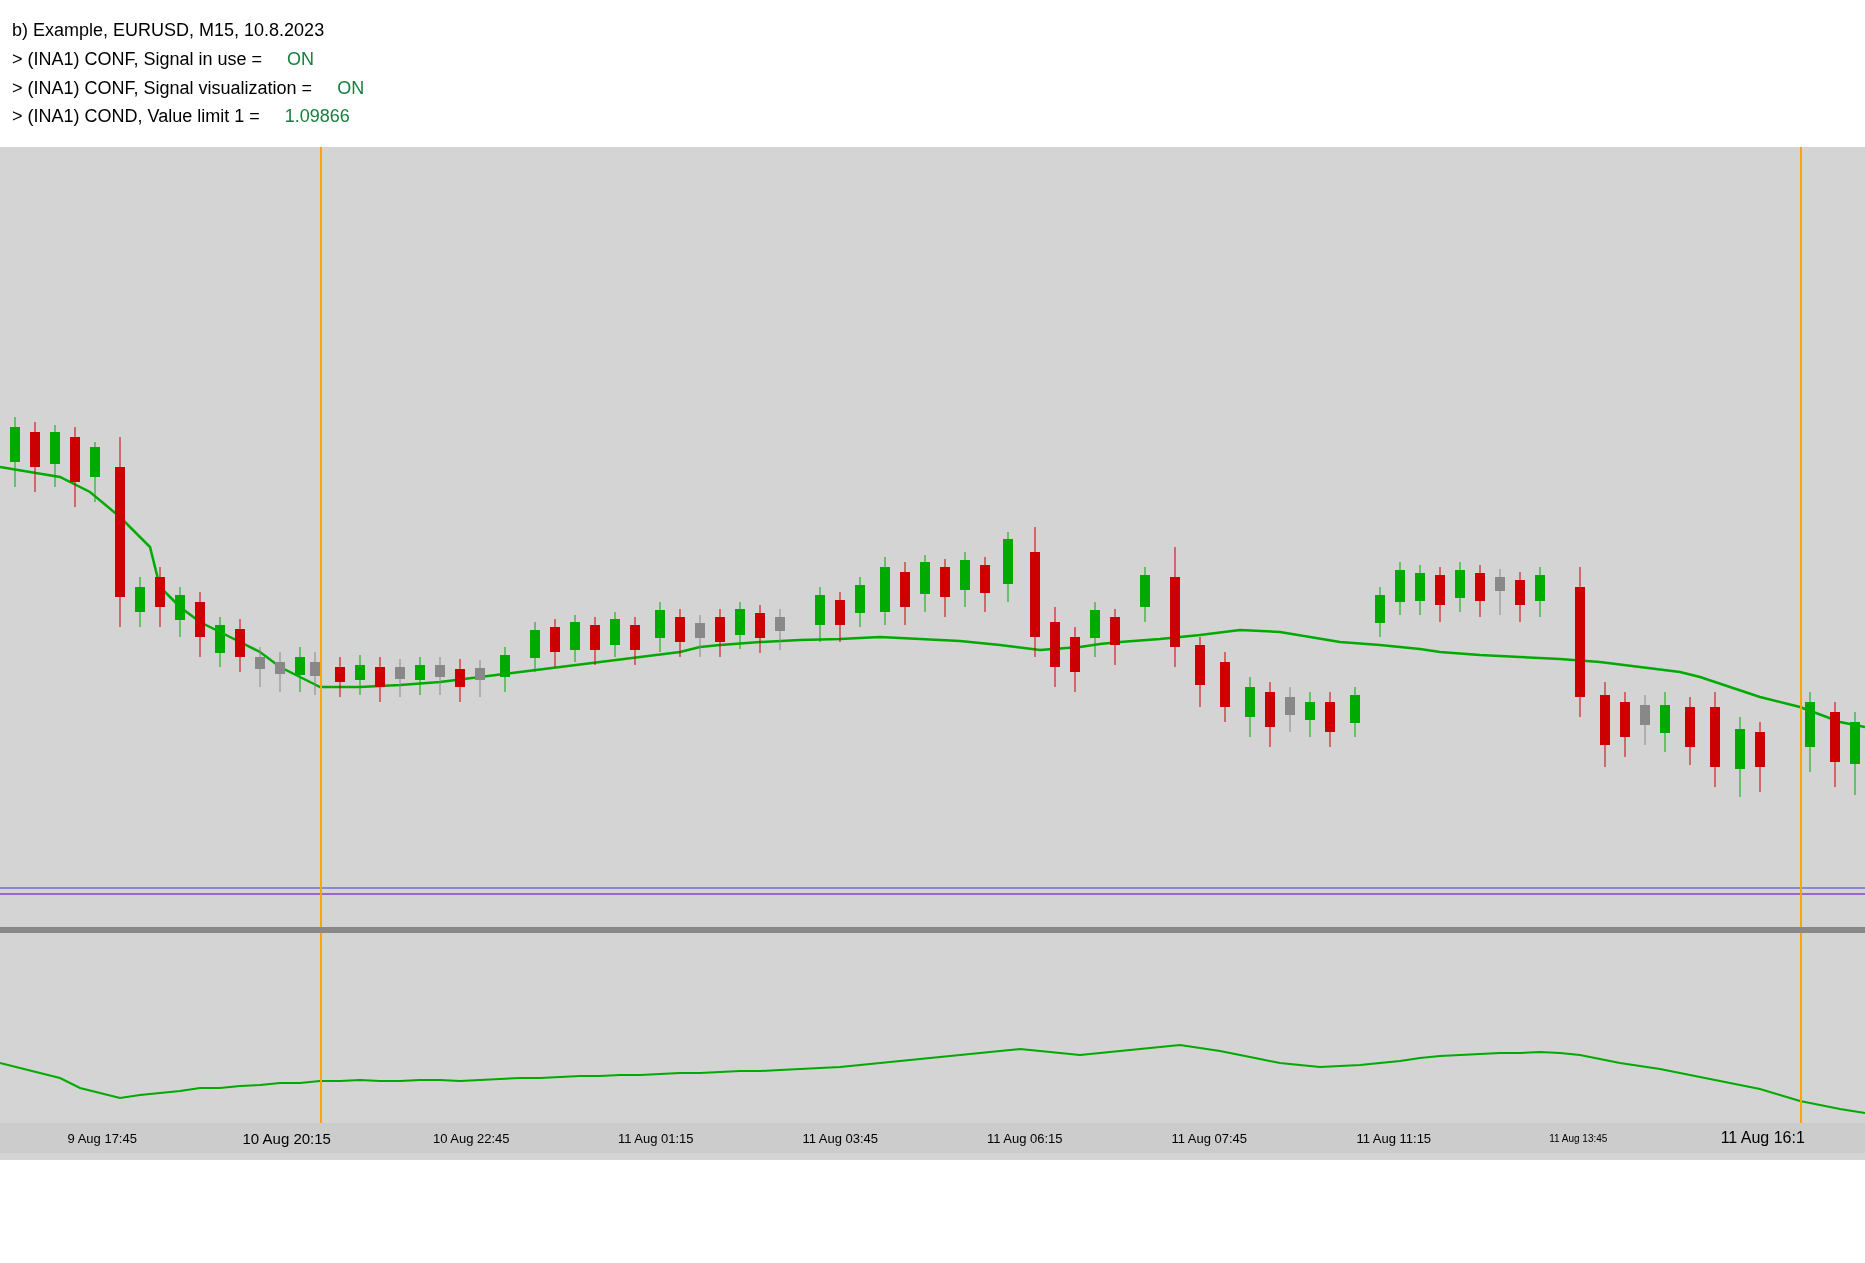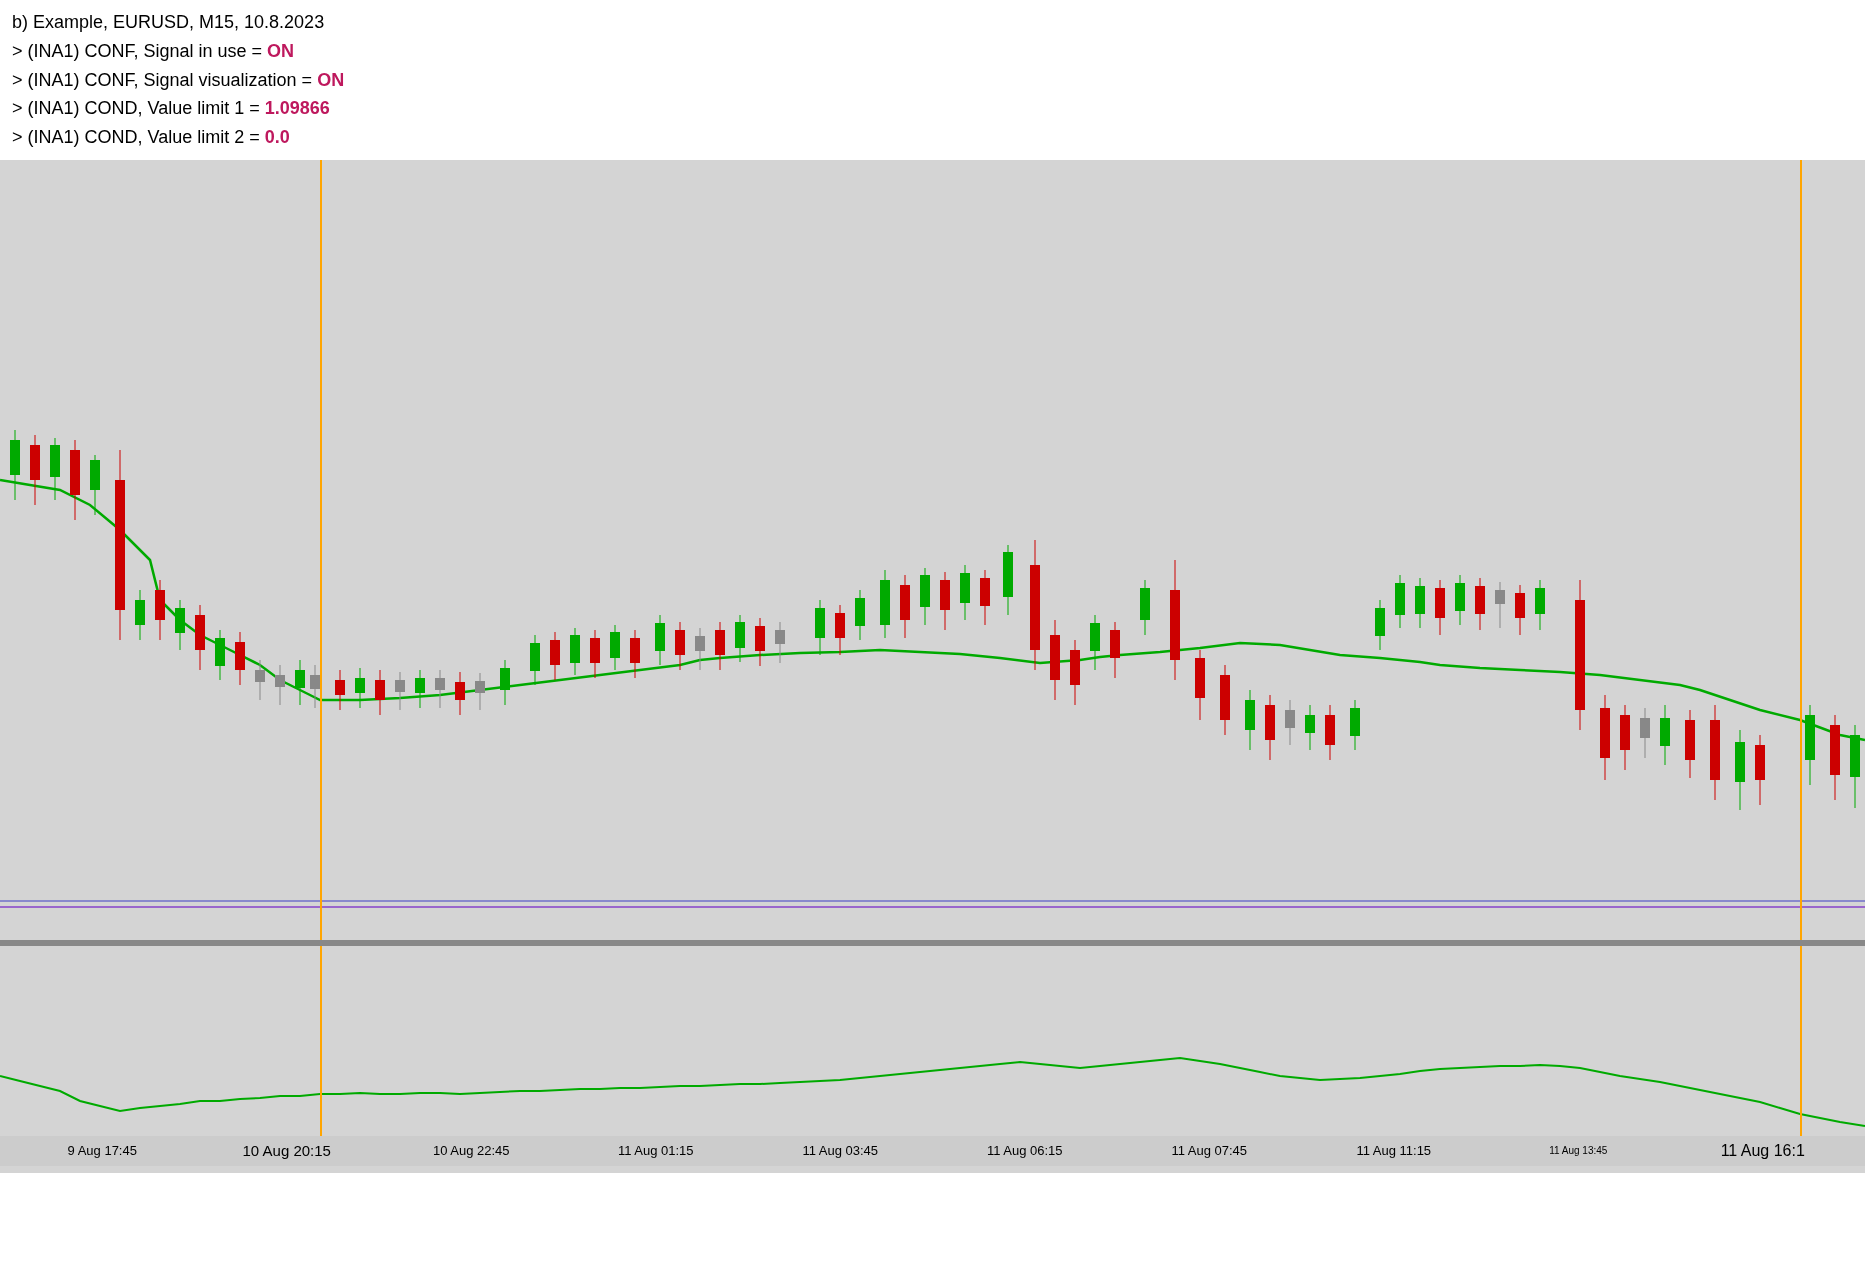--- a/index.html
+++ b/index.html
@@ -5,34 +5,35 @@
     * { margin: 0; padding: 0; box-sizing: border-box; }
     body {
       background: #ffffff;
       font-family: Arial, sans-serif;
       width: 1865px;
       height: 1263px;
       overflow: hidden;
     }
 
     .info-panel {
-      padding: 8px 12px;
+      padding: 16px 12px;
       background: #ffffff;
       font-size: 18px;
       line-height: 1.6;
       color: #000000;
     }
 
     .info-line {
       display: block;
     }
 
     .highlight-red {
-      color: #be185d;
-      font-weight: bold;
+      color: #15803d;
+      font-weight: normal;
+      margin-left: 20px;
     }
 
     .chart-container {
       position: relative;
       width: 1865px;
       height: 1013px;
       background: #d4d4d4;
       overflow: hidden;
     }
 
@@ -119,23 +120,20 @@
 <div class="info-panel">
   <span class="info-line">b) Example, EURUSD, M15, 10.8.2023</span>
   <span class="info-line">
     <span>&gt; (INA1) CONF, Signal in use = </span><span class="highlight-red">ON</span>
   </span>
   <span class="info-line">
     <span>&gt; (INA1) CONF, Signal visualization = </span><span class="highlight-red">ON</span>
   </span>
   <span class="info-line">
     <span>&gt; (INA1) COND, Value limit 1 = </span><span class="highlight-red">1.09866</span>
-  </span>
-  <span class="info-line">
-    <span>&gt; (INA1) COND, Value limit 2 = </span><span class="highlight-red">0.0</span>
   </span>
 </div>
 
 <div class="chart-container">
 
   <div class="chart-main">
 
     <div class="orange-vline vline1"></div>
     <div class="orange-vline vline2"></div>
 

